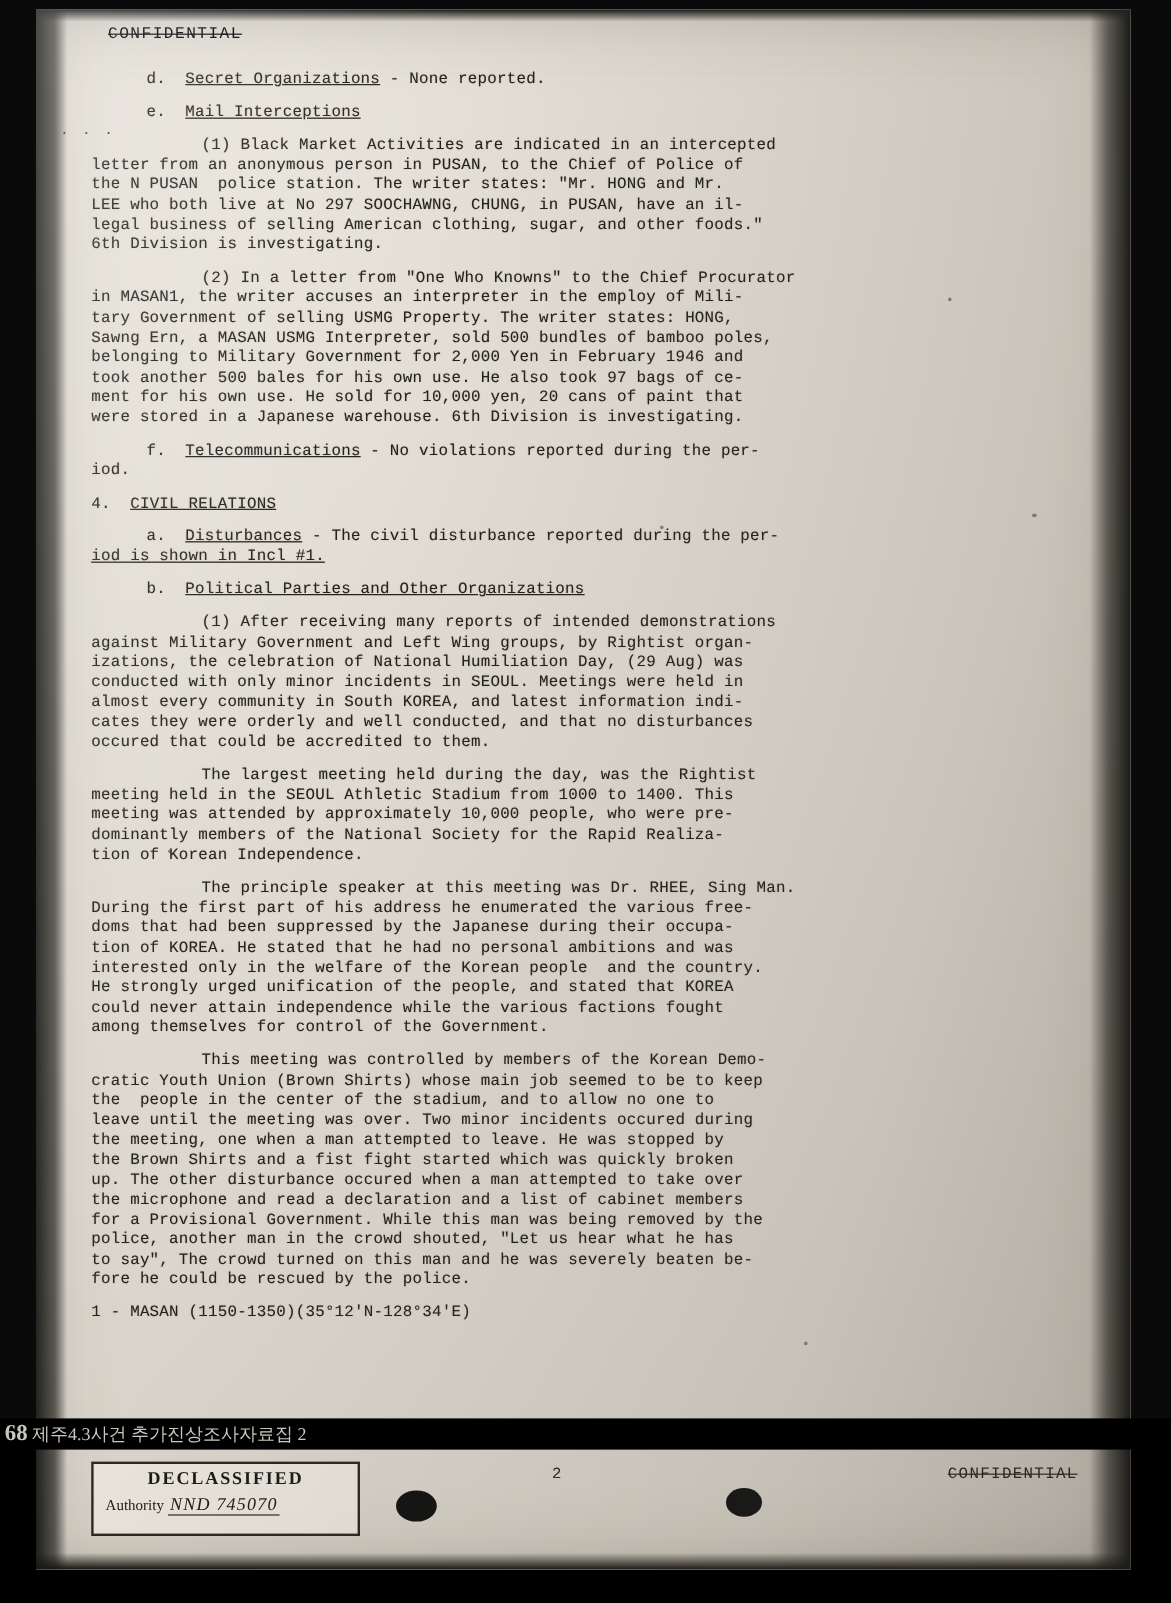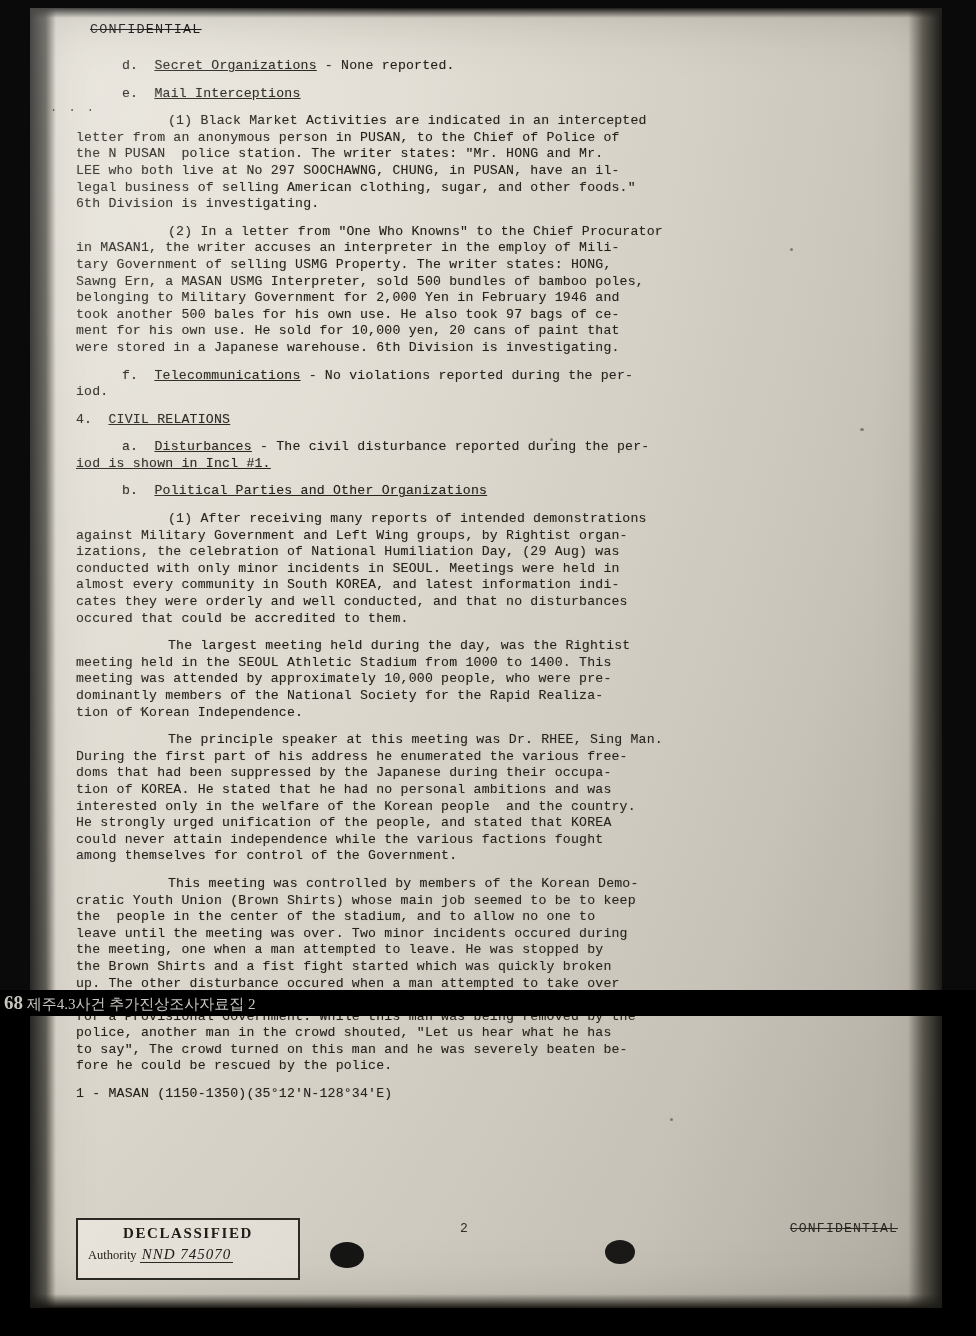--- a/index.html
+++ b/index.html
@@ -9,21 +9,21 @@
   }
   body {
     width: 976px;
     height: 1336px;
     overflow: hidden;
     font-family: "Liberation Mono", monospace;
   }
   .page {
     position: relative;
     width: 976px;
-    height: 1016px;
+    height: 1208px;
     background: #0a0a0a;
   }
   
   .sheet {
     position: absolute;
     left: 30px;
     top: 8px;
     width: 912px;
     height: 1300px;
     background:

